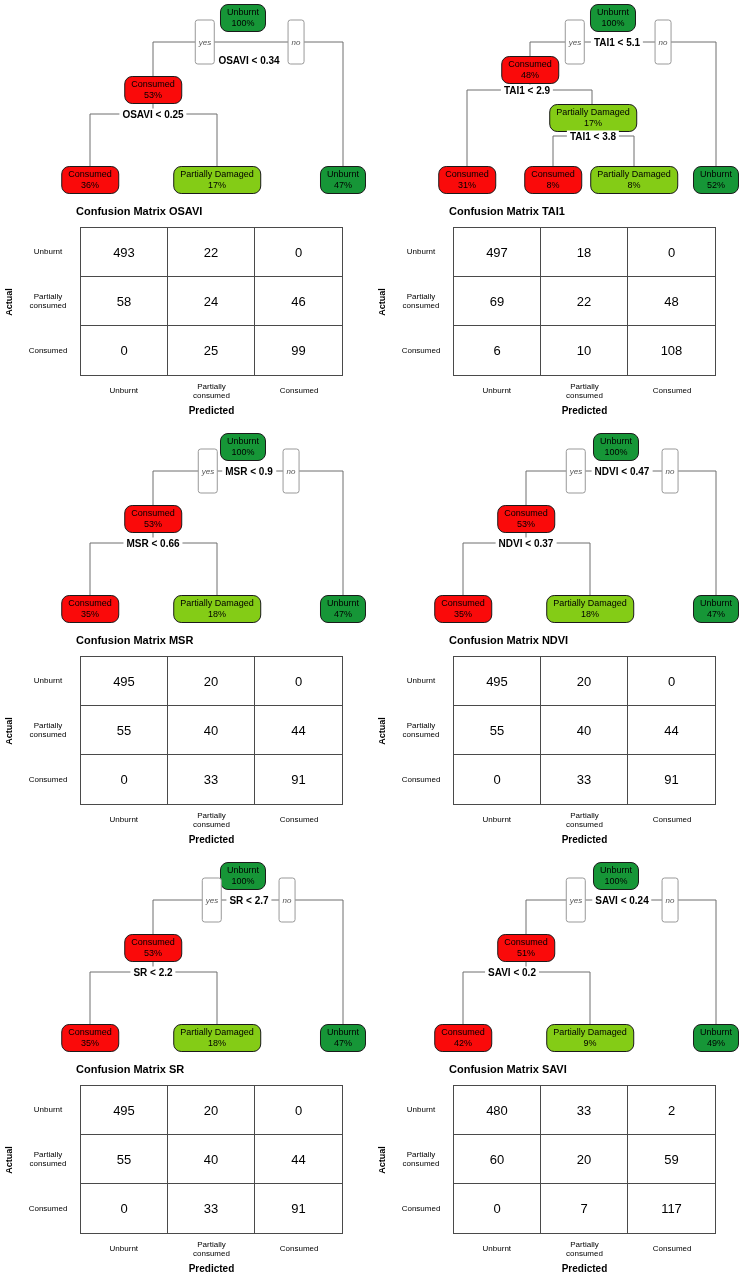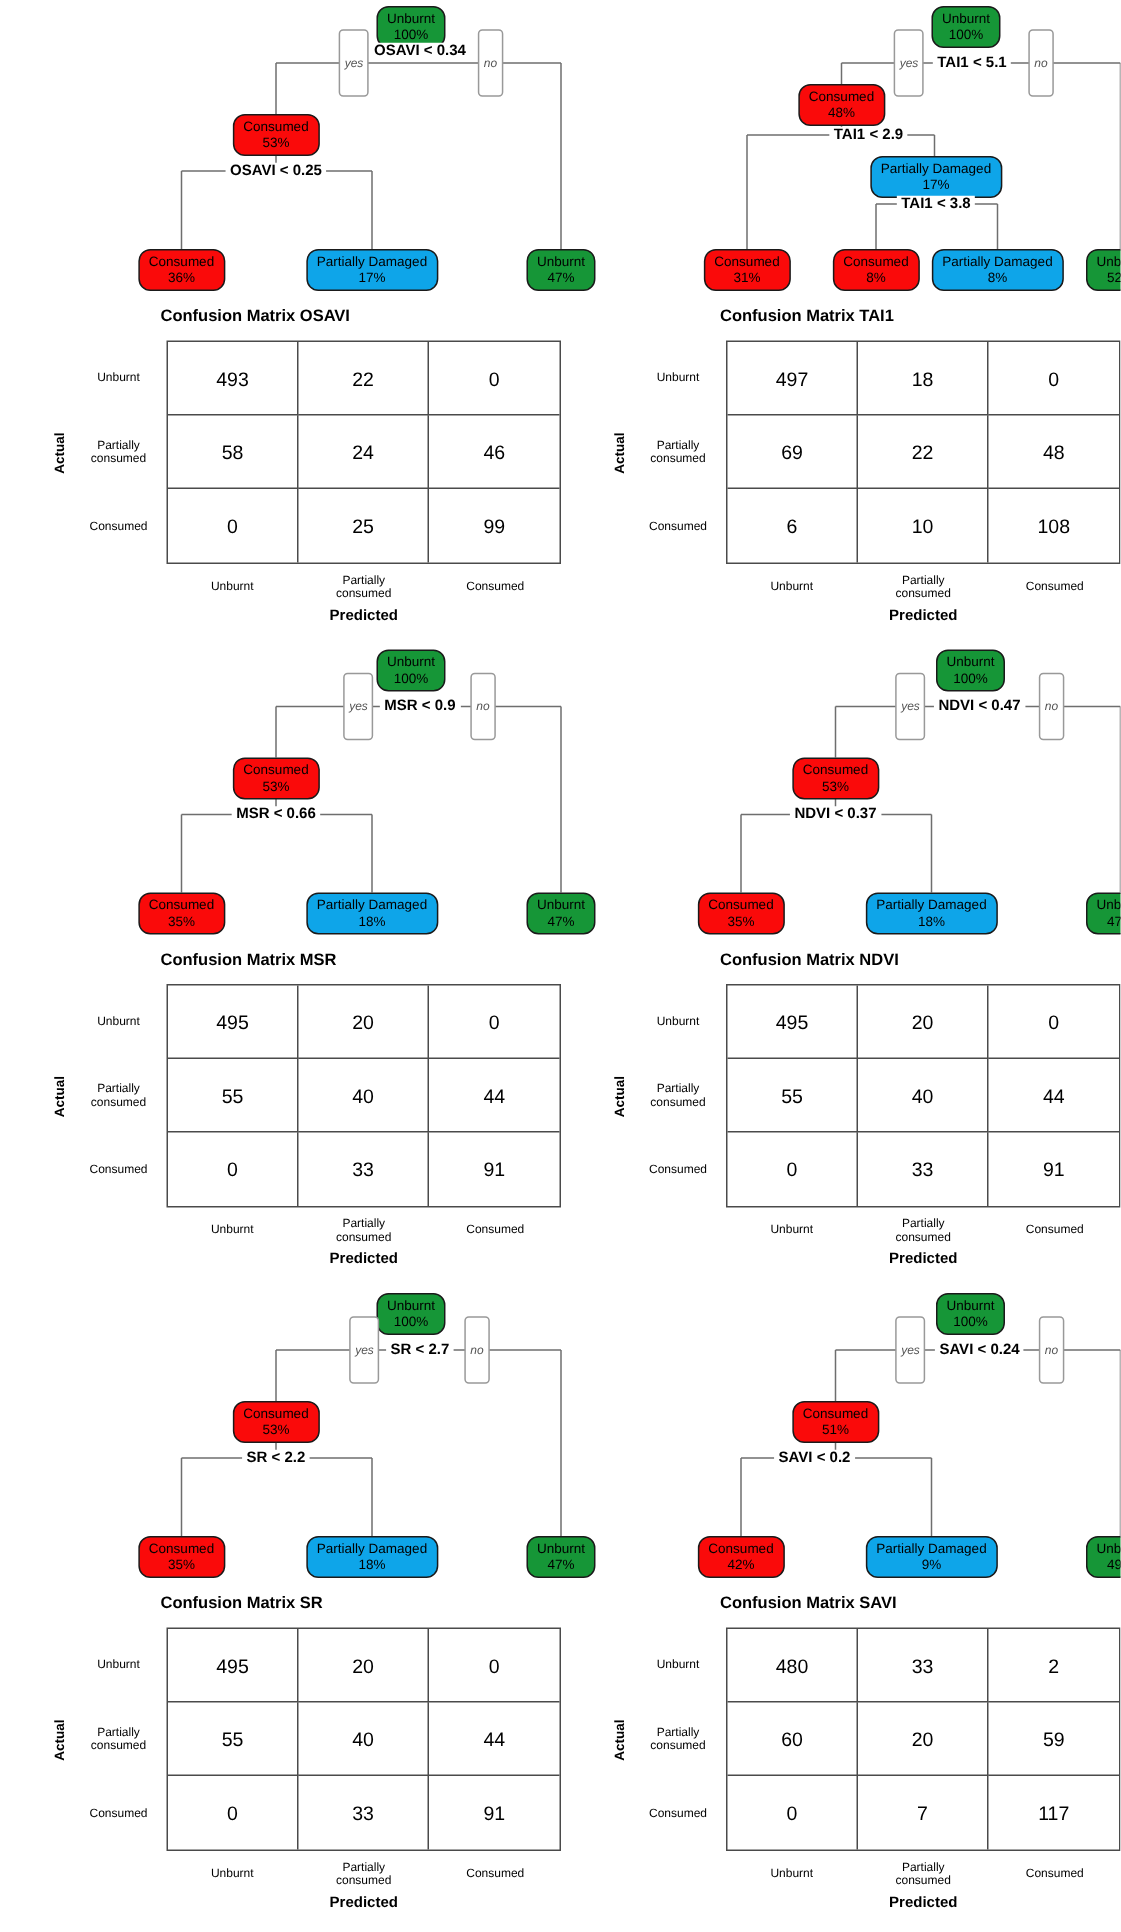--- a/index.html
+++ b/index.html
@@ -1,28 +1,28 @@
 <!DOCTYPE html>
 <html><head>
 <meta charset="utf-8">
 <style>
   html,body{margin:0;padding:0;background:#fff;}
   body{width:747px;height:1288px;font-family:"Liberation Sans",sans-serif;color:#000;}
-  .grid{display:grid;grid-template-columns:373px 374px;grid-auto-rows:429px;margin-left:31px;}
+  .grid{display:grid;grid-template-columns:373px 374px;grid-auto-rows:429px;}
   .panel{position:relative;overflow:hidden;}
   
   .tree{position:relative;height:200px;}
   .lines{position:absolute;left:0;top:0;width:373px;height:200px;}
   .lines polyline{fill:none;stroke:#6e6e6e;stroke-width:1;}
   .node{position:absolute;transform:translateX(-50%);border:1px solid #1a1a1a;
         border-radius:8px;padding:2px 6px;text-align:center;white-space:nowrap;z-index:2;}
   .node .nl{font-size:9px;line-height:11px;color:#000;}
   .green{background:#169637;}
   .red{background:#fa0a0a;}
-  .yellow{background:#0ea5e9;}
+  .yellow{background:#84cc16;}
   .split{position:absolute;transform:translate(-50%,-50%);font-weight:bold;font-size:10px;
          background:#fff;padding:0 3px;white-space:nowrap;z-index:3;}
   .yn{position:absolute;transform:translate(-50%,-50%);font-style:italic;font-size:8px;color:#555;
       border:1px solid #999;border-radius:3px;background:#fff;padding:16px 3px;line-height:11px;z-index:3;}
   
   .cm{position:relative;height:229px;}
   .cm-title{position:absolute;left:76px;top:5px;font-size:11px;font-weight:bold;}
   .cm-actual{position:absolute;left:0;top:27px;width:17px;height:149px;
              display:flex;align-items:center;justify-content:center;}
   .cm-actual span{transform:rotate(-90deg);font-size:9px;font-weight:bold;white-space:nowrap;}
@@ -60,21 +60,21 @@
           <polyline points="153,102 153,114"></polyline>
         <polyline points="90,114 217,114"></polyline>
           <polyline points="90,114 90,166"></polyline>
         <polyline points="217,114 217,166"></polyline>
       </svg>
       <div class="node green" style="left:243px;top:4px">
         <div class="nl">Unburnt</div>
         <div class="nl">100%</div>
       </div>
       <div class="yn" style="left:205px;top:42px">yes</div>
-      <div class="split" style="left:249px;top:34px">OSAVI &lt; 0.34</div>
+      <div class="split" style="left:249px;top:60px">OSAVI &lt; 0.34</div>
       <div class="yn" style="left:296px;top:42px">no</div>
       <div class="node red" style="left:153px;top:76px">
         <div class="nl">Consumed</div>
         <div class="nl">53%</div>
       </div>
       <div class="split" style="left:153px;top:114px">OSAVI &lt; 0.25</div>
       <div class="node red" style="left:90px;top:166px">
         <div class="nl">Consumed</div>
         <div class="nl">36%</div>
       </div>
@@ -148,21 +148,21 @@
         <div class="nl">Unburnt</div>
         <div class="nl">100%</div>
       </div>
       <div class="yn" style="left:202px;top:42px">yes</div>
       <div class="split" style="left:244px;top:42px">TAI1 &lt; 5.1</div>
       <div class="yn" style="left:290px;top:42px">no</div>
       <div class="node red" style="left:157px;top:56px">
         <div class="nl">Consumed</div>
         <div class="nl">48%</div>
       </div>
-      <div class="split" style="left:175px;top:90px">TAI1 &lt; 2.9</div>
+      <div class="split" style="left:154px;top:90px">TAI1 &lt; 2.9</div>
       <div class="node yellow" style="left:220px;top:104px">
         <div class="nl">Partially Damaged</div>
         <div class="nl">17%</div>
       </div>
       <div class="split" style="left:220px;top:136px">TAI1 &lt; 3.8</div>
       <div class="node red" style="left:94px;top:166px">
         <div class="nl">Consumed</div>
         <div class="nl">31%</div>
       </div>
       <div class="node red" style="left:180px;top:166px">

